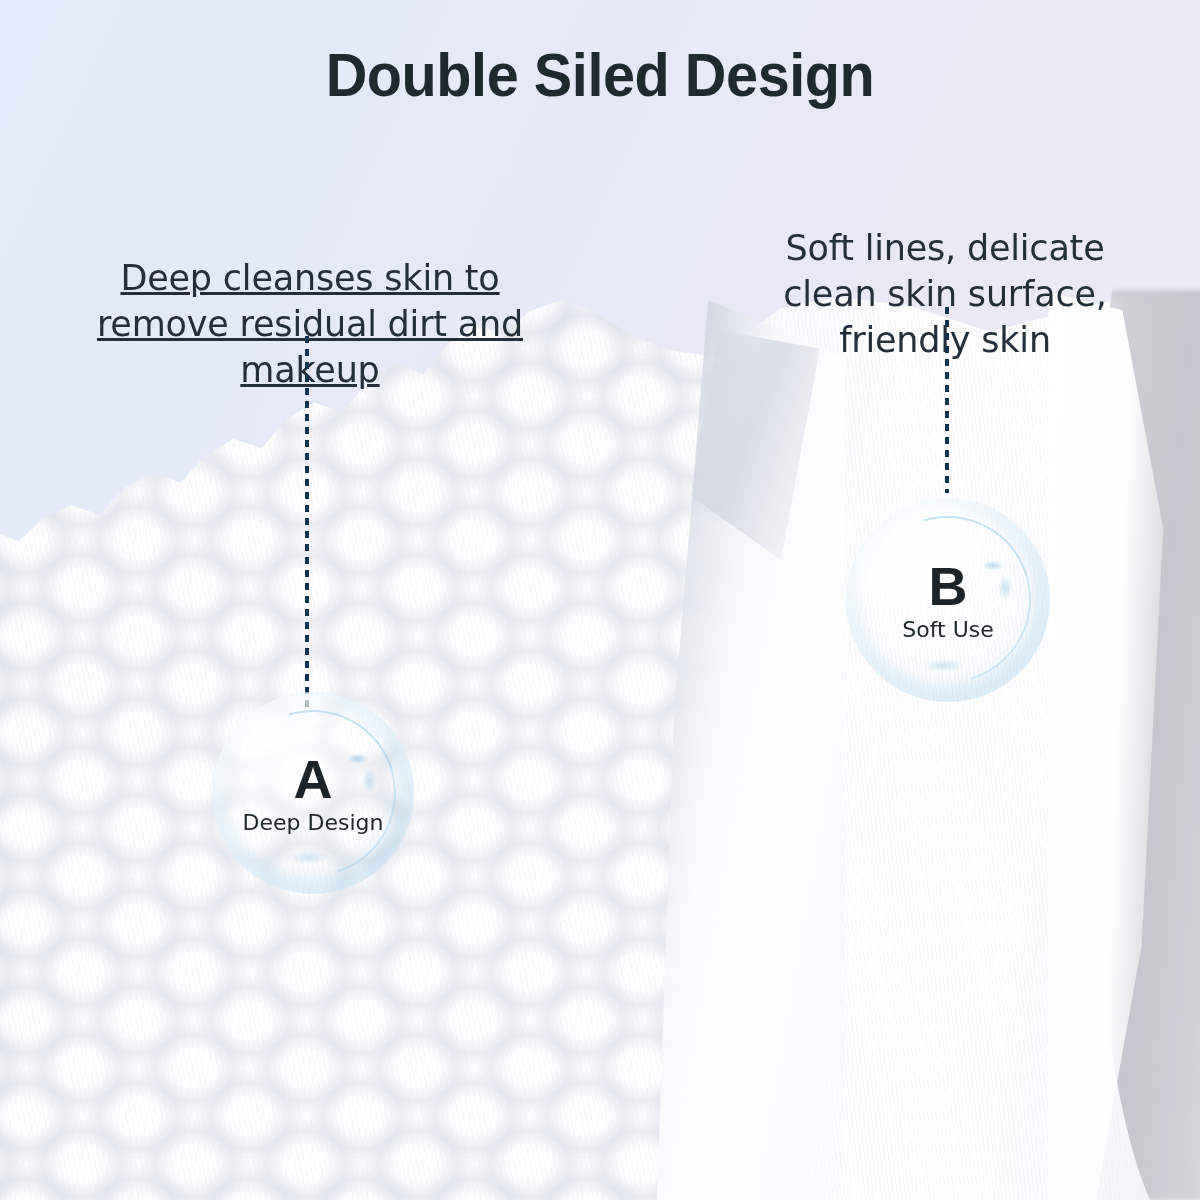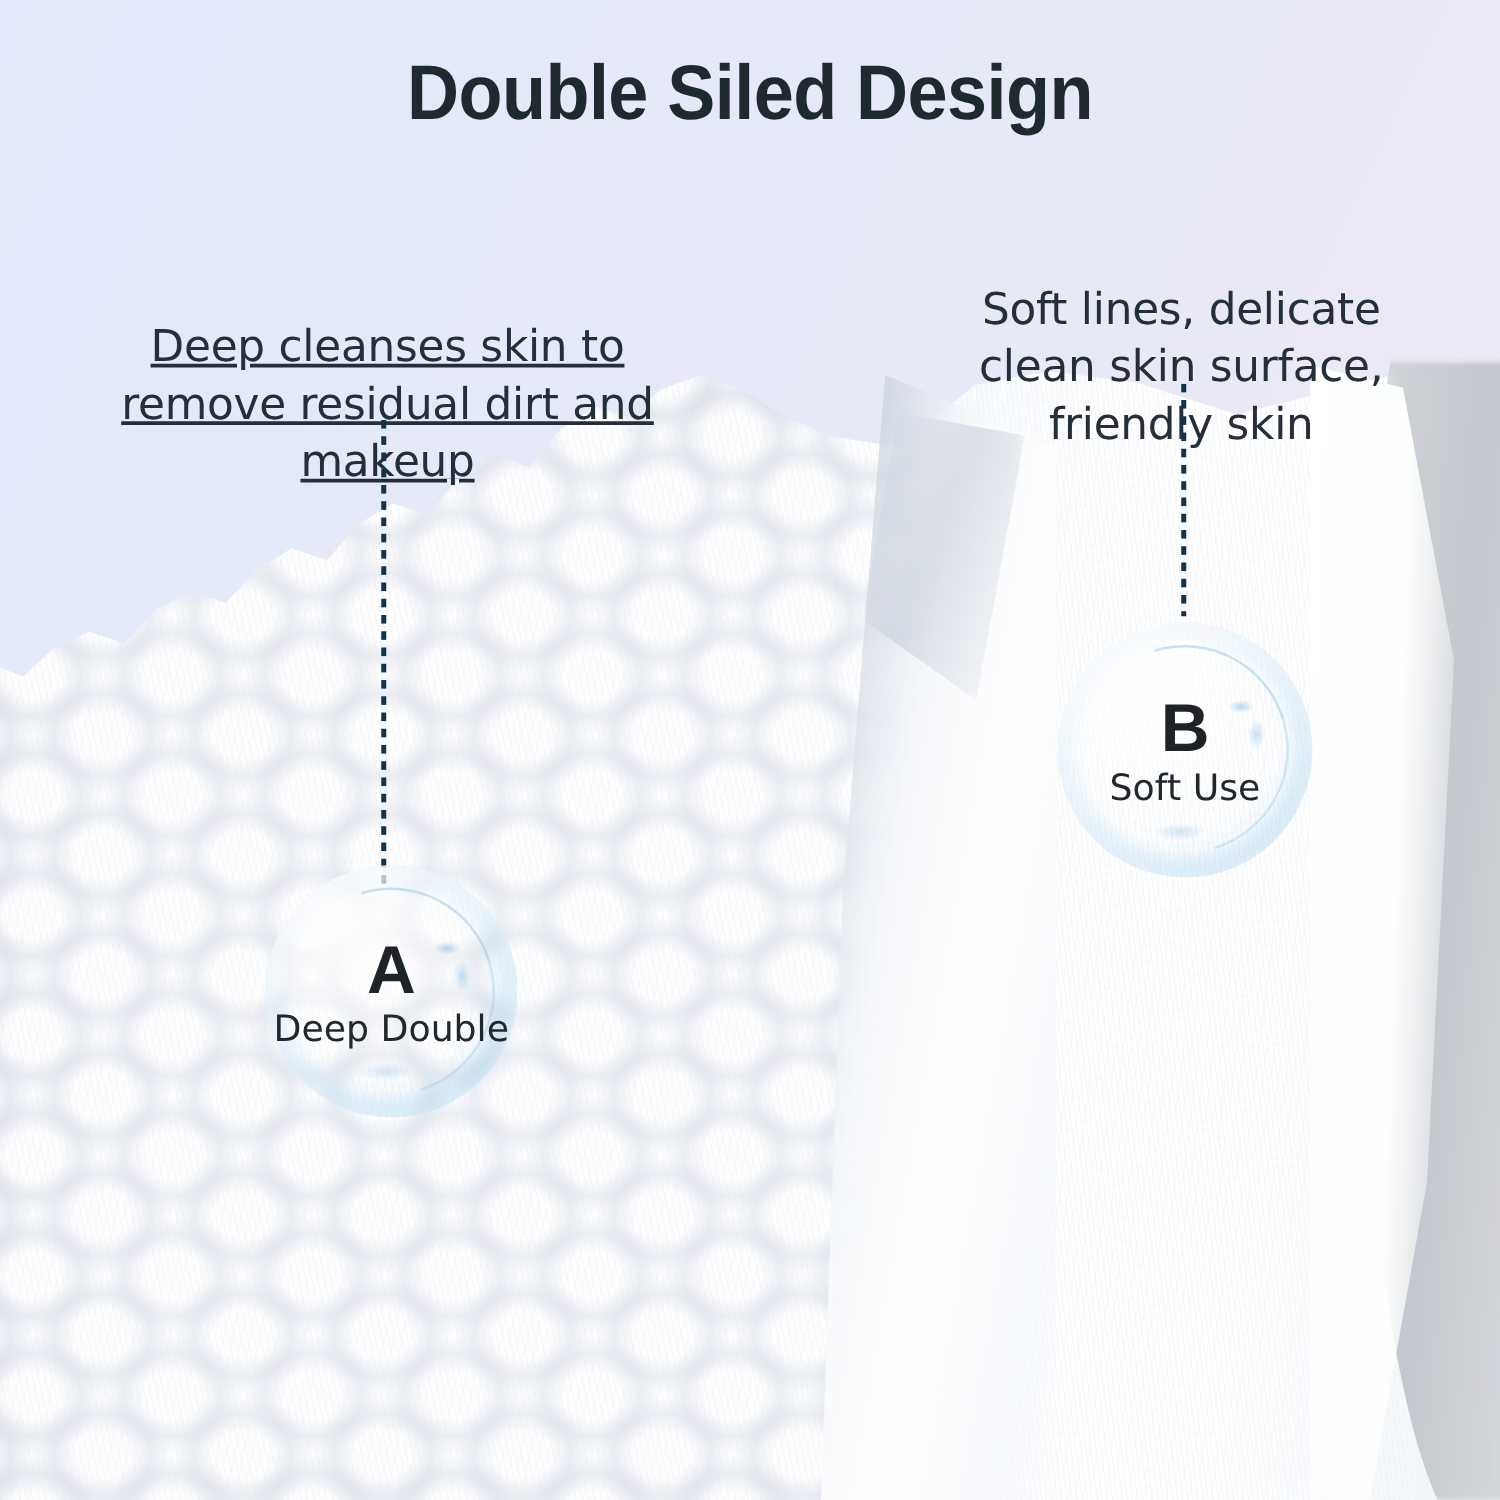--- a/index.html
+++ b/index.html
@@ -282,21 +282,21 @@
     font-size: 54px;
     font-weight: 700;
     color: #1c2427;
     line-height: 1;
     font-family: "Liberation Sans", "DejaVu Sans", sans-serif;
   }
   .bubble-caption {
     position: relative;
     z-index: 2;
     margin-top: 6px;
-    font-size: 29px;
+    font-size: 22px;
     color: #20282c;
     line-height: 1;
     white-space: nowrap;
     font-family: "DejaVu Sans", "Liberation Sans", sans-serif;
   }
   #bubble-a { left: 212px; top: 692px; width: 202px; height: 202px; }
   #bubble-b { left: 846px; top: 498px; width: 204px; height: 204px; }
 </style>
 </head>
 <body>
@@ -319,21 +319,21 @@
 remove residual dirt and makeup</div>
 
   <div class="callout callout-right">Soft lines, delicate
 clean skin surface, friendly skin</div>
 
   <div class="leader leader-a"></div>
   <div class="leader leader-b"></div>
 
   <div class="bubble" id="bubble-a">
     <span class="bubble-letter">A</span>
-    <span class="bubble-caption">Deep Double</span>
+    <span class="bubble-caption">Deep Design</span>
   </div>
 
   <div class="bubble" id="bubble-b">
     <span class="bubble-letter">B</span>
     <span class="bubble-caption">Soft Use</span>
   </div>
 
 </div>
 
 </body></html>

